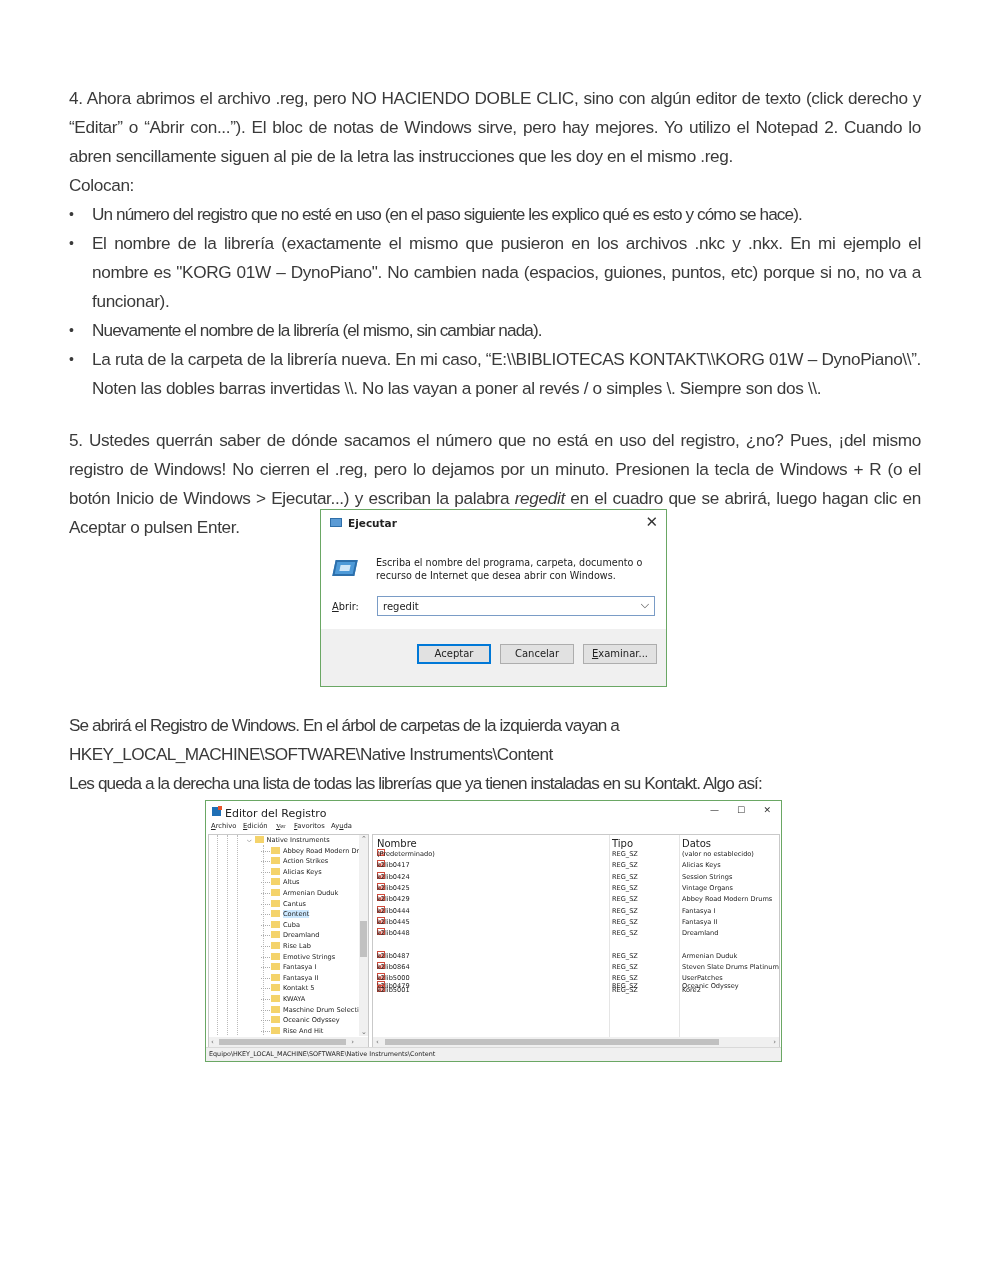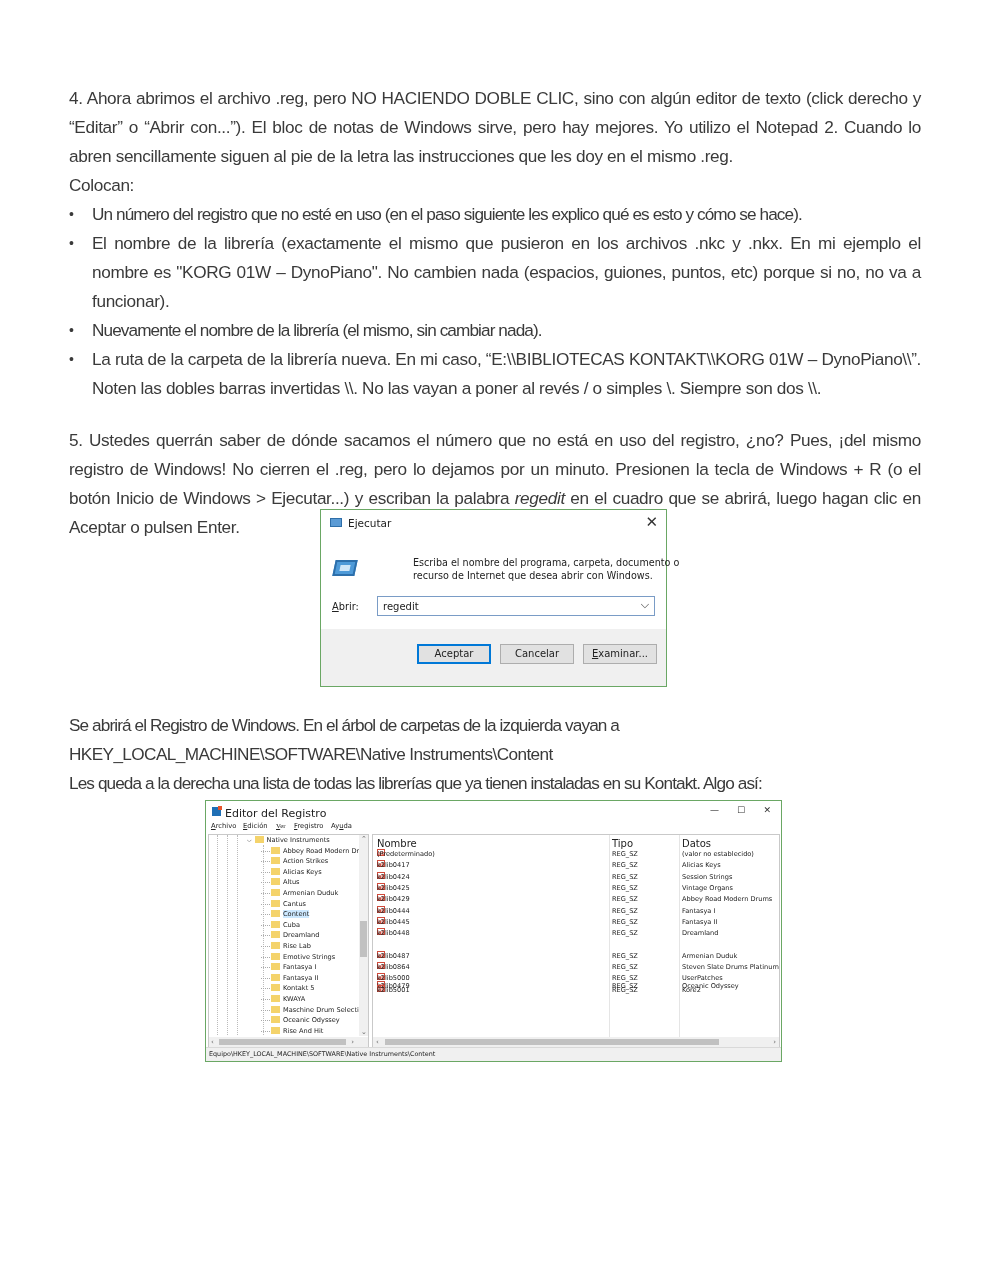--- a/index.html
+++ b/index.html
@@ -10,27 +10,27 @@
   .page ul { margin: 0; padding: 0; list-style: none; }
   .page li { position: relative; padding-left: 23px; text-align: justify; }
   .page li::before { content: "•"; position: absolute; left: 0; top: 0; font-size: 14px; }
   .gap { height: 23px; }
   .tight { letter-spacing: -0.9px; }
   em { font-style: italic; }
 
   
   .run { position: absolute; left: 320px; top: 509px; width: 347px; height: 178px; border: 1px solid #6aa764; background: #fff;
     font-family: "DejaVu Sans", sans-serif; font-size: 10px; color: #222; box-sizing: border-box; }
-  .run .titlebar { height: 26px; position: relative; }
+  .run .titlebar { height: 26px; position: relative; font-weight: bold; }
   .run .titlebar .ticon { position: absolute; left: 9px; top: 8px; width: 12px; height: 9px; background: #5b9bd5; border: 1px solid #2e6ea8; box-sizing: border-box; }
   .run .titlebar .ttext { position: absolute; left: 27px; top: 7px; font-size: 10.5px; }
   .run .titlebar .close { position: absolute; right: 8px; top: 3px; font-size: 15px; color: #333; cursor: pointer; }
   .run .bigicon { position: absolute; left: 13px; top: 50px; width: 22px; height: 16px; background: #4e9ad8; border: 2px solid #2d6fab; transform: skewX(-12deg); box-sizing: border-box; }
   .run .bigicon::after { content: ""; position: absolute; left: 4px; top: 3px; width: 10px; height: 6px; background: #cfe6f8; }
-  .run .desc { position: absolute; left: 55px; top: 46px; width: 280px; line-height: 13px; font-size: 9.6px; margin-left: 37px; }
+  .run .desc { position: absolute; left: 55px; top: 46px; width: 280px; line-height: 13px; font-size: 9.6px; }
   .run .lbl { position: absolute; left: 11px; top: 91px; font-size: 9.8px; }
   .run .lbl u { text-decoration: underline; }
   .run .combo { position: absolute; left: 56px; top: 86px; width: 278px; height: 20px; border: 1px solid #7a9cc6; box-sizing: border-box; }
   .run .combo .val { position: absolute; left: 5px; top: 4px; font-size: 10px; }
   .run .combo .chev { position: absolute; right: 5px; top: 1px; font-size: 11px; color: #555; }
   .run .footer { position: absolute; left: 0; right: 0; bottom: 0; height: 57px; background: #f0f0f0; }
   .run .btn { position: absolute; top: 15px; height: 20px; width: 74px; background: #e1e1e1; border: 1px solid #adadad; box-sizing: border-box; text-align: center; line-height: 18px; font-size: 10px; cursor: pointer; }
   .run .btn.primary { border: 1px solid #0078d7; box-shadow: inset 0 0 0 1px #0078d7; }
 
   
@@ -114,21 +114,21 @@
     <span class="ticon"></span>
     <span class="ttext">Editor del Registro</span>
     <span class="wbtn" style="right:62px;">—</span>
     <span class="wbtn" style="right:36px;">☐</span>
     <span class="wbtn" style="right:10px;">✕</span>
   </div>
   <div class="menubar">
     <span style="left:5px;"><u>A</u><span style="position:static">rchivo</span></span>
     <span style="left:37px;"><u>E</u><span style="position:static">dición</span></span>
     <span style="left:70px;font-family:Liberation Serif, serif;"><u>V</u><span style="position:static">er</span></span>
-    <span style="left:88px;"><u>F</u><span style="position:static">registro</span></span>
+    <span style="left:88px;"><u>F</u><span style="position:static">avoritos</span></span>
     <span style="left:125px;"><span style="position:static">Ay</span><u>u</u><span style="position:static">da</span></span>
   </div>
 
   <div class="tree">
     <div class="guide" style="left:8px;"></div>
     <div class="guide" style="left:18px;"></div>
     <div class="guide" style="left:28px;"></div>
     <div class="guide" style="left:54px;top:10px;"></div>
     <div class="node" style="left:38px;top:0px;"><span style="font-size:6px;margin-right:3px;">⌵</span><span class="f"></span><span class="t">Native Instruments</span></div>
     <div class="node" style="left:62px;top:10.6px;"><span class="conn"></span><span class="f"></span><span class="t">Abbey Road Modern Dru</span></div>

